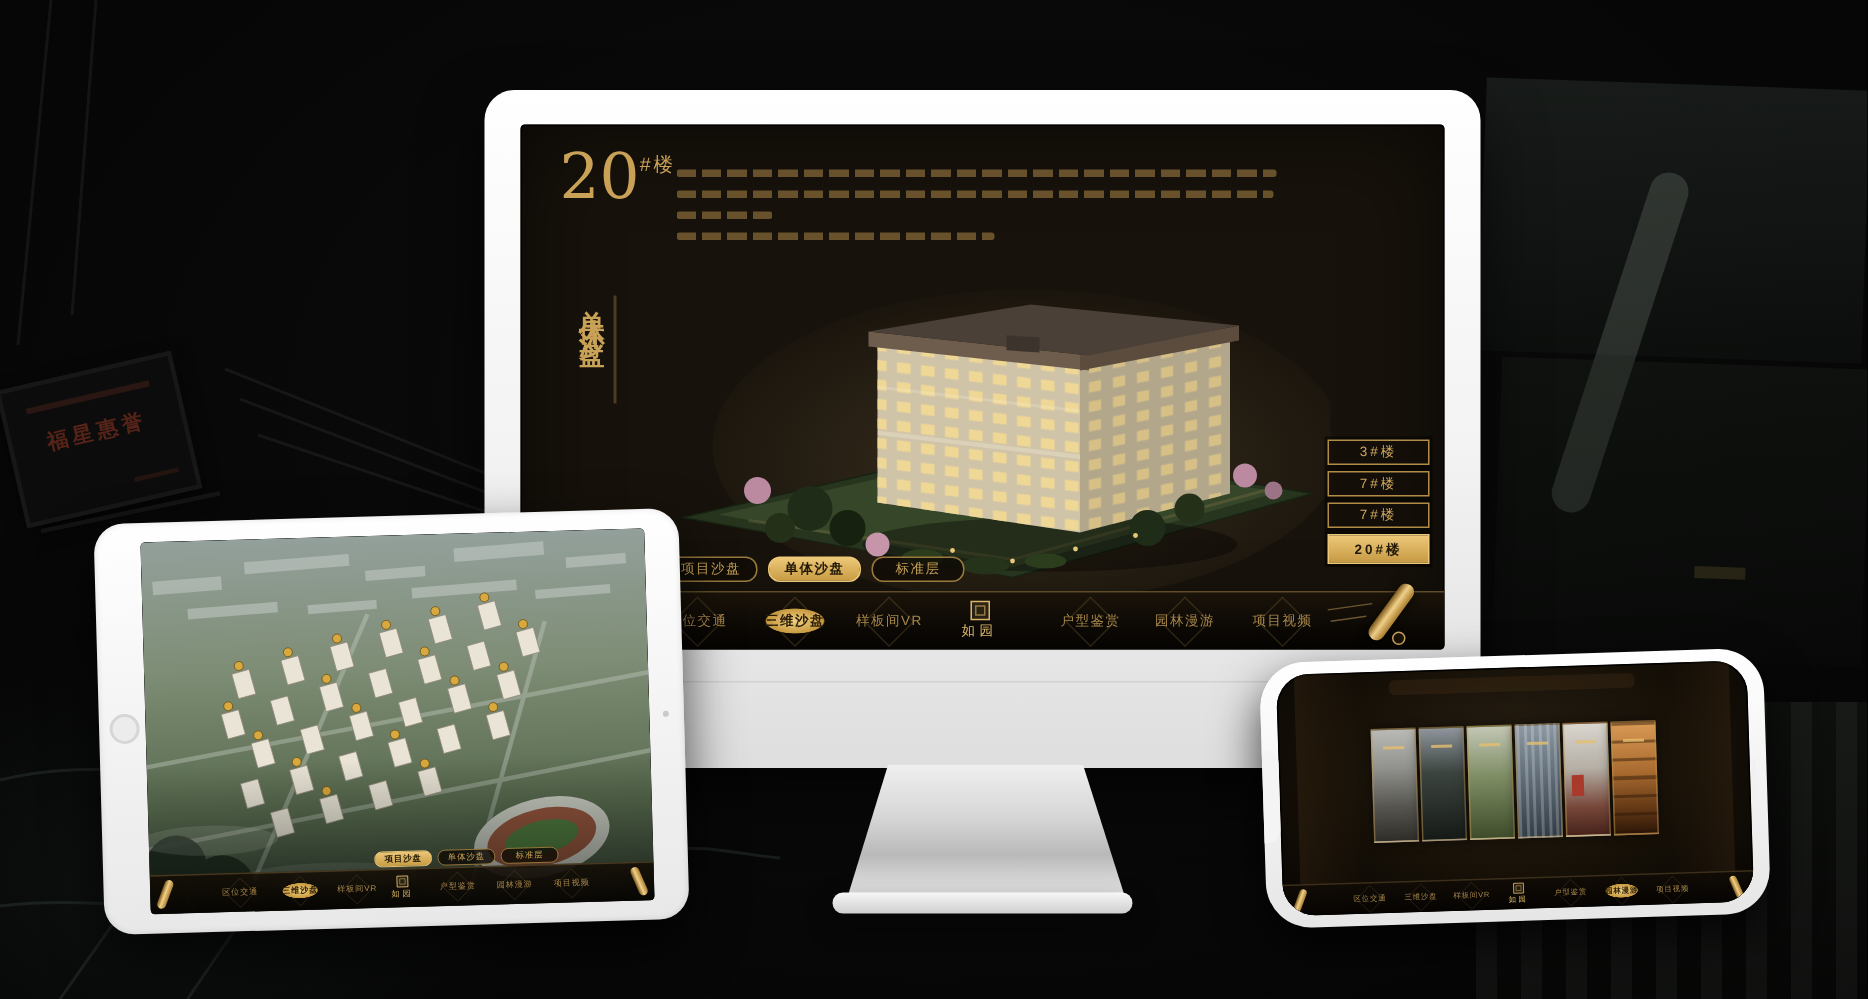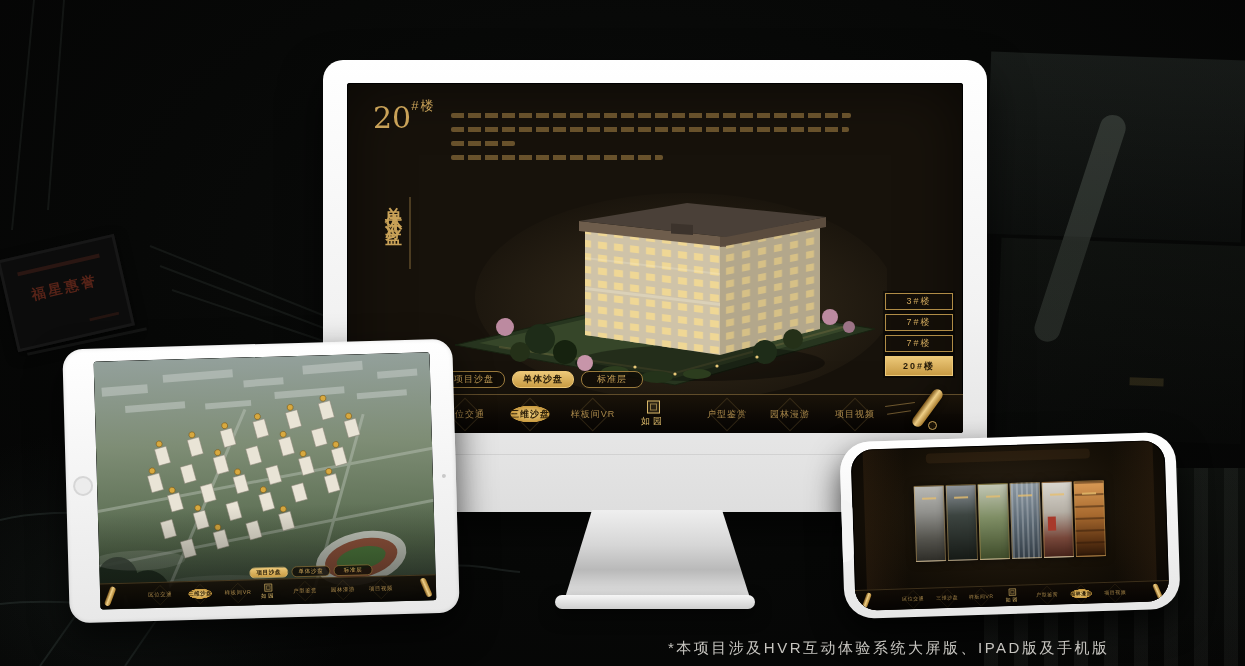--- a/index.html
+++ b/index.html
@@ -27,21 +27,21 @@
 
   
   .monitor{position:absolute;left:323px;top:60px;width:664px;height:552px;}
   .bezel{position:absolute;left:0;top:0;width:664px;height:452px;border-radius:20px;background:linear-gradient(180deg,#ffffff 0%,#f2f2f2 55%,#dedede 100%);box-shadow:0 18px 42px rgba(0,0,0,.65);}
   .chin-line{position:absolute;left:26px;right:26px;top:394px;height:1px;background:rgba(0,0,0,.08);}
   .stand-neck{position:absolute;left:242px;top:450px;width:185px;height:88px;background:linear-gradient(180deg,#efefef 0%,#d6d6d6 40%,#b9b9b9 68%,#e9e9e9 100%);clip-path:polygon(14.6% 0,84.9% 0,100% 100%,0 100%);}
   .stand-foot{position:absolute;left:232px;top:535px;width:200px;height:14px;border-radius:8px;background:linear-gradient(180deg,#f6f6f6,#cfcfcf);box-shadow:0 7px 16px rgba(0,0,0,.55);}
   .m-screen{position:absolute;left:24px;top:23px;width:616px;height:350px;background:#17120b;border-radius:3px;overflow:hidden;box-shadow:inset 0 0 0 1px #000,inset 0 0 60px rgba(0,0,0,.6);}
 
   .unit-block{position:absolute;left:26px;top:14px;color:#c9a258;}
-  .unit-num{font-family:"DejaVu Serif",serif;font-size:30px;line-height:1;color:#c9a258;}
+  .unit-num{font-family:"DejaVu Serif",serif;font-size:42px;line-height:1;color:#c9a258;}
   .unit-suffix{font-size:13px;vertical-align:18px;letter-spacing:2px;}
   .unit-sub{position:absolute;left:36px;top:110px;writing-mode:vertical-rl;font-size:17px;letter-spacing:7px;color:#c9a258;font-family:"DejaVu Serif",serif;font-weight:bold;}
   .unit-en-bar{position:absolute;left:62px;top:114px;width:2px;height:72px;background:rgba(201,162,88,.3);}
   .desc-line{position:absolute;height:5px;border-radius:2px;background:repeating-linear-gradient(90deg,rgba(171,134,70,.55) 0 13px,transparent 13px 17px);}
   .d1{left:104px;top:30px;width:400px;}
   .d2{left:104px;top:44px;width:398px;}
   .d3{left:104px;top:58px;width:64px;}
   .d4{left:104px;top:72px;width:212px;}
 
   .bld-svg{position:absolute;left:88px;top:84px;width:452px;height:232px;}
@@ -405,14 +405,13 @@
         </div>
         <div class="mi" style="left:192px">户型鉴赏</div>
         <div class="mi sel" style="left:226px">园林漫游</div>
         <div class="mi" style="left:260px">项目视频</div>
       </div>
     </div>
     <div class="p-notch"></div>
     <div class="p-homebar"></div>
   </div>
 
-  <div class="footnote">*本项目涉及HVR互动体验系统大屏版、IPAD版及手机版</div>
 </div>
 
 </body></html>

